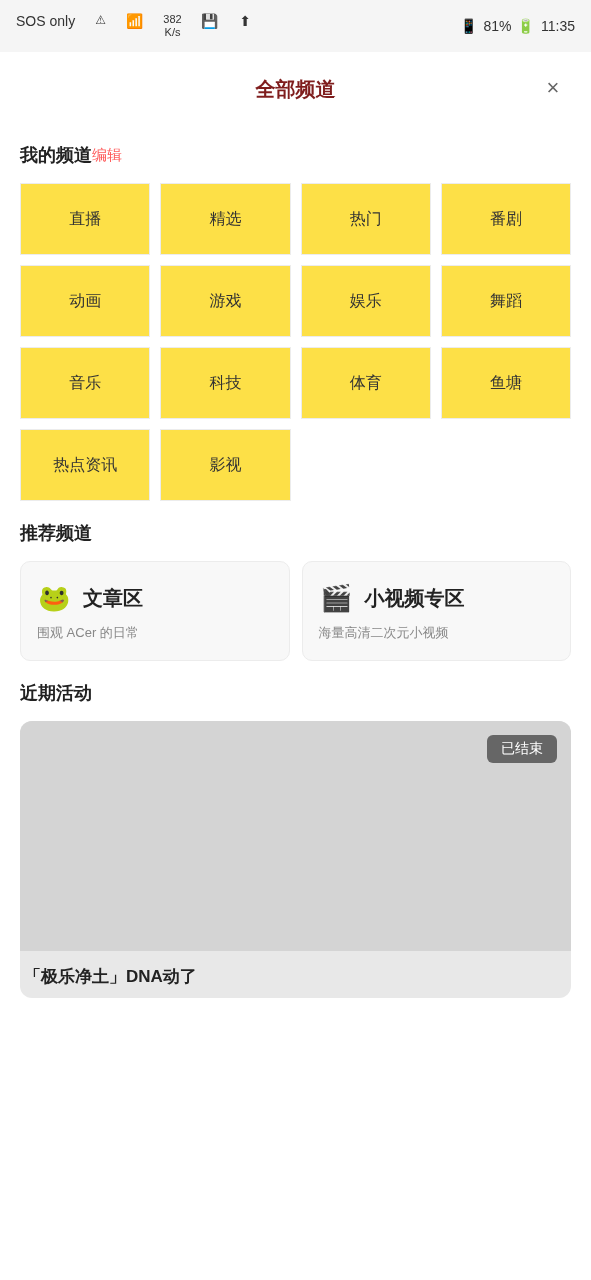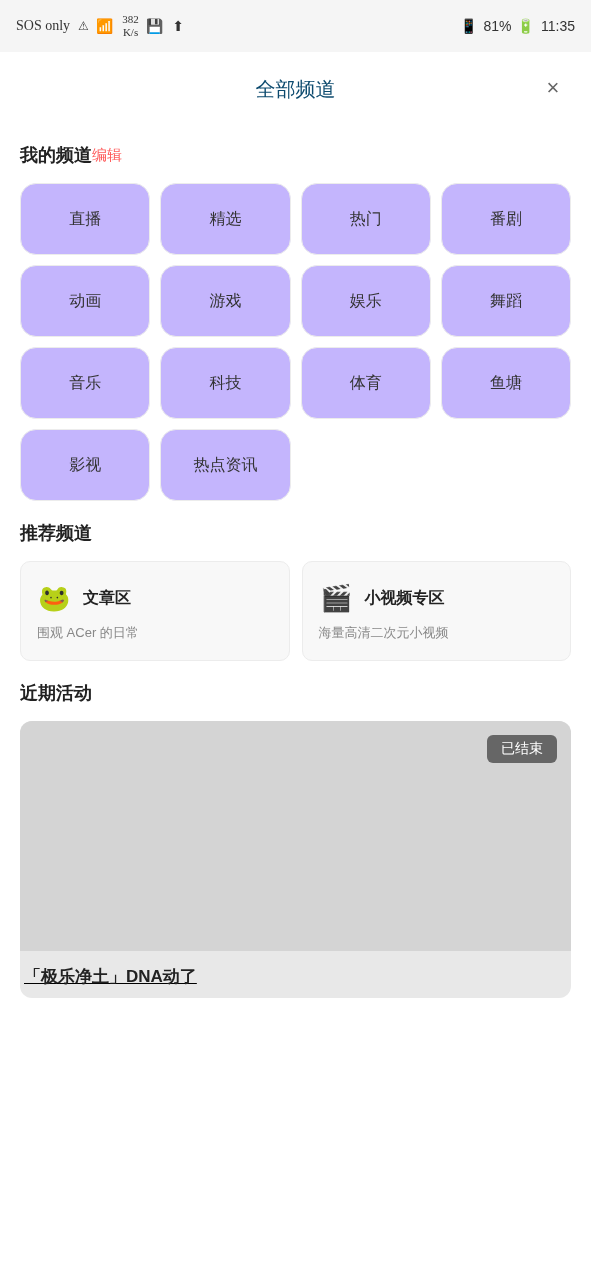--- a/index.html
+++ b/index.html
@@ -23,25 +23,24 @@
       background: #f5f5f5;
       display: flex;
       align-items: center;
       justify-content: space-between;
       padding: 0 16px;
       position: relative;
     }
 
     .status-left {
       display: flex;
-      align-items: center;
-      gap: 8px;
+      align-items: flex-start;
+      gap: 20px;
       font-size: 14px;
       color: #333;
-      font-family: Liberation Serif, serif;
     }
 
     .status-right {
       display: flex;
       align-items: center;
       gap: 6px;
       font-size: 14px;
       color: #333;
     }
 
@@ -57,22 +56,22 @@
     .header {
       display: flex;
       align-items: center;
       justify-content: center;
       padding: 24px 0 20px 0;
       position: relative;
     }
 
     .header-title {
       font-size: 20px;
-      font-weight: 400;
-      color: #0c4a6e;
+      font-weight: 700;
+      color: #7f1d1d;
     }
 
     .close-btn {
       position: absolute;
       right: 0;
       top: 50%;
       transform: translateY(-50%);
       font-size: 22px;
       color: #666;
       cursor: pointer;
@@ -106,22 +105,22 @@
 
     
     .channel-grid {
       display: grid;
       grid-template-columns: repeat(4, 1fr);
       gap: 10px;
       margin-bottom: 10px;
     }
 
     .channel-item {
-      background: #c4b5fd;
-      border-radius: 16px;
+      background: #fde047;
+      border-radius: 0;
       height: 72px;
       display: flex;
       align-items: center;
       justify-content: center;
       font-size: 16px;
       color: #333;
       cursor: pointer;
       border: 1px solid #ececec;
     }
 
@@ -151,42 +150,41 @@
     .rec-icon {
       width: 36px;
       height: 36px;
       display: flex;
       align-items: center;
       justify-content: center;
       font-size: 26px;
     }
 
     .rec-title {
-      font-size: 16px;
+      font-size: 20px;
       font-weight: 600;
       color: #222;
     }
 
     .rec-desc {
       font-size: 13px;
       color: #888;
     }
 
     
     .activity-section {
       margin-top: 8px;
     }
 
     .activity-card {
       background: #e8e8e8;
       border-radius: 12px;
       overflow: hidden;
       position: relative;
       margin-top: 12px;
-      text-decoration: underline;
     }
 
     .activity-image {
       width: 100%;
       height: 230px;
       background: #d4d4d4;
     }
 
     .activity-badge {
       position: absolute;
@@ -253,22 +251,22 @@
       <div class="channel-item">热门</div>
       <div class="channel-item">番剧</div>
       <div class="channel-item">动画</div>
       <div class="channel-item">游戏</div>
       <div class="channel-item">娱乐</div>
       <div class="channel-item">舞蹈</div>
       <div class="channel-item">音乐</div>
       <div class="channel-item">科技</div>
       <div class="channel-item">体育</div>
       <div class="channel-item">鱼塘</div>
+      <div class="channel-item">热点资讯</div>
       <div class="channel-item">影视</div>
-      <div class="channel-item">热点资讯</div>
     </div>
 
   <div class="section-header">
     <span class="section-title">推荐频道</span>
   </div>
 
   <div class="recommended-grid" id="recommended-grid">
   <div class="recommended-card">
         <div class="recommended-card-header">
           <div class="rec-icon">🐸</div>

